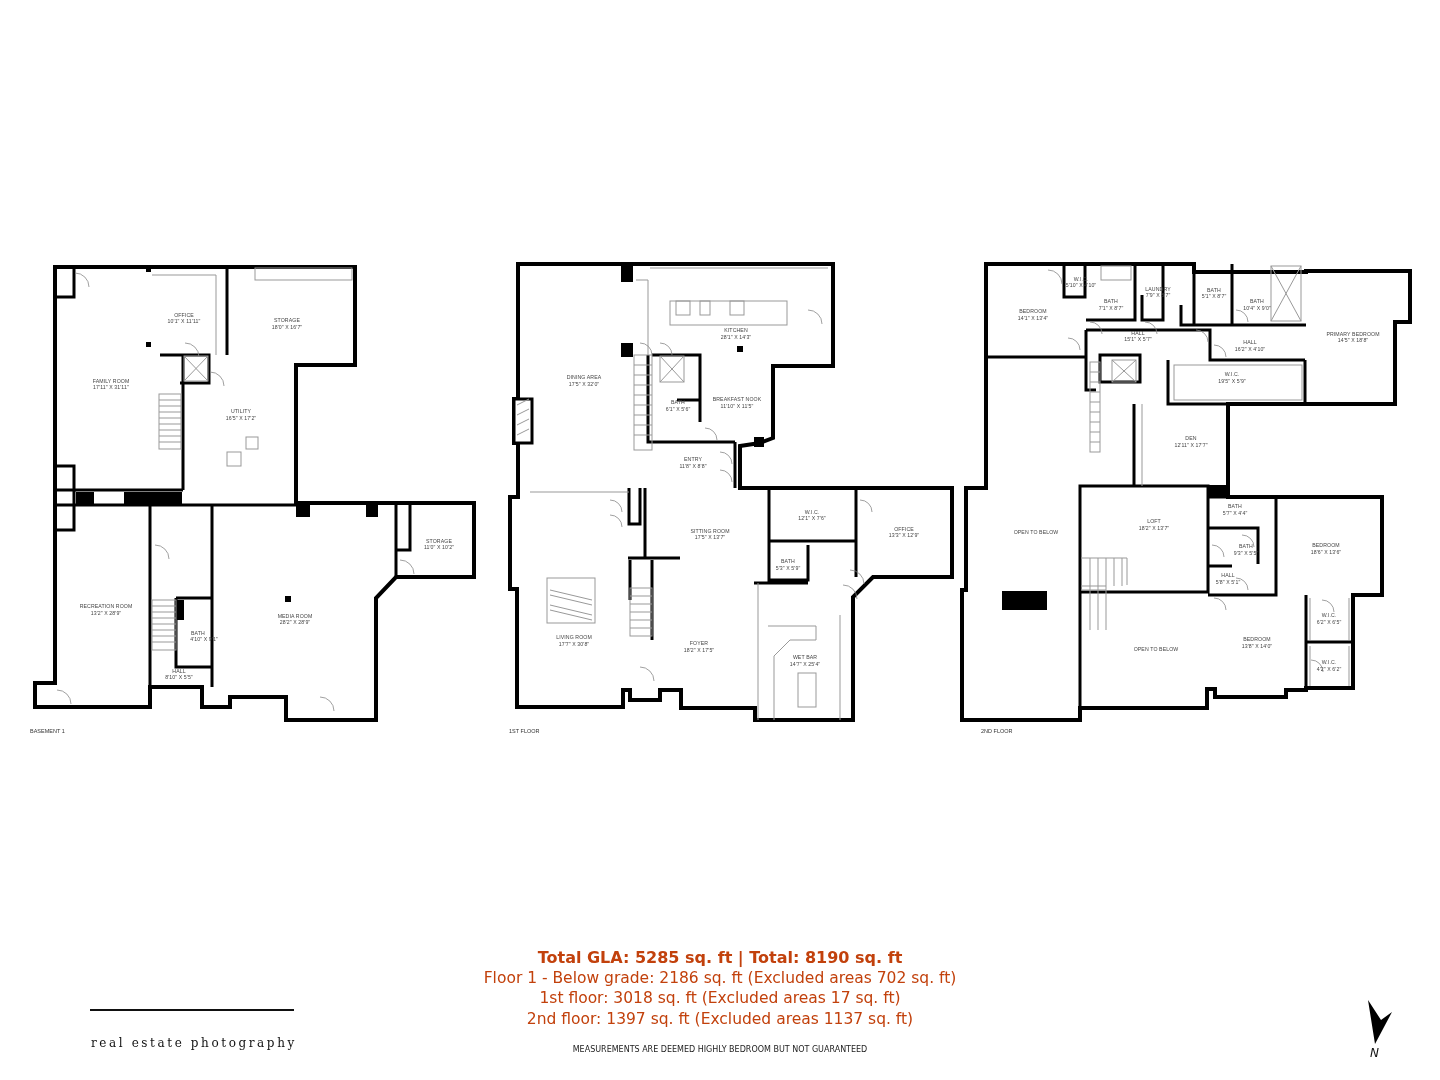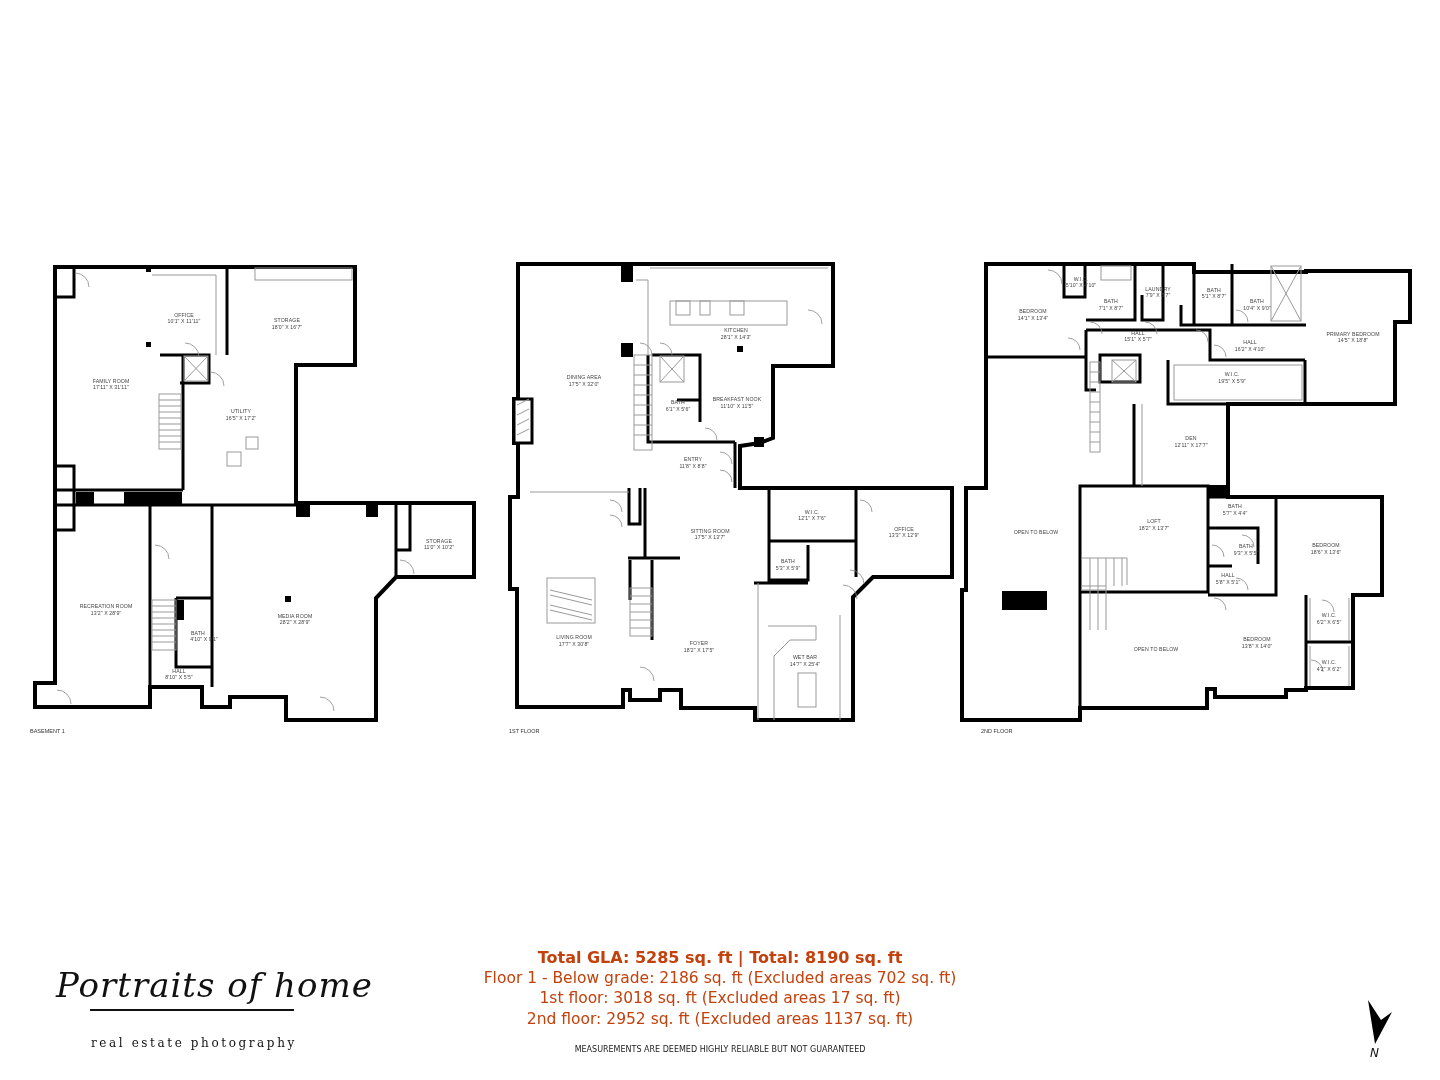--- a/index.html
+++ b/index.html
@@ -267,27 +267,26 @@
     <text class="rlabel" x="1257" y="648">13'8" X 14'0"</text>
     <text class="rlabel" x="1329" y="617">W.I.C.</text>
     <text class="rlabel" x="1329" y="624">6'2" X 6'5"</text>
     <text class="rlabel" x="1329" y="664">W.I.C.</text>
     <text class="rlabel" x="1329" y="671">4'2" X 6'2"</text>
     <text class="flabel" x="981" y="733">2ND FLOOR</text>
   </g>
 </svg>
 
 <div id="logo">
-  <div id="logo-script">Portraits of home</div>
   <div id="logo-line"></div>
   <div id="logo-sub">real estate photography</div>
 </div>
 
 <div id="sum-title" class="summary">Total GLA: 5285 sq. ft | Total: 8190 sq. ft</div>
 <div id="sum-l1" class="summary sum-line">Floor 1 - Below grade: 2186 sq. ft (Excluded areas 702 sq. ft)</div>
 <div id="sum-l2" class="summary sum-line">1st floor: 3018 sq. ft (Excluded areas 17 sq. ft)</div>
-<div id="sum-l3" class="summary sum-line">2nd floor: 2952 sq. ft (Excluded areas 1137 sq. ft)</div>
-<div id="disclaimer">MEASUREMENTS ARE DEEMED HIGHLY RELIABLE BUT NOT GUARANTEED</div>
+<div id="sum-l3" class="summary sum-line">2nd floor: 1397 sq. ft (Excluded areas 1137 sq. ft)</div>
+<div id="disclaimer">MEASUREMENTS ARE DEEMED HIGHLY BEDROOM BUT NOT GUARANTEED</div>
 
 <svg id="north" viewBox="0 0 40 70" xmlns="http://www.w3.org/2000/svg">
   <path d="M8,4 L15,48 L32,16 L21,24 Z" fill="#000"></path>
 </svg>
 <div id="north-label">N</div>
 
 </body></html>

